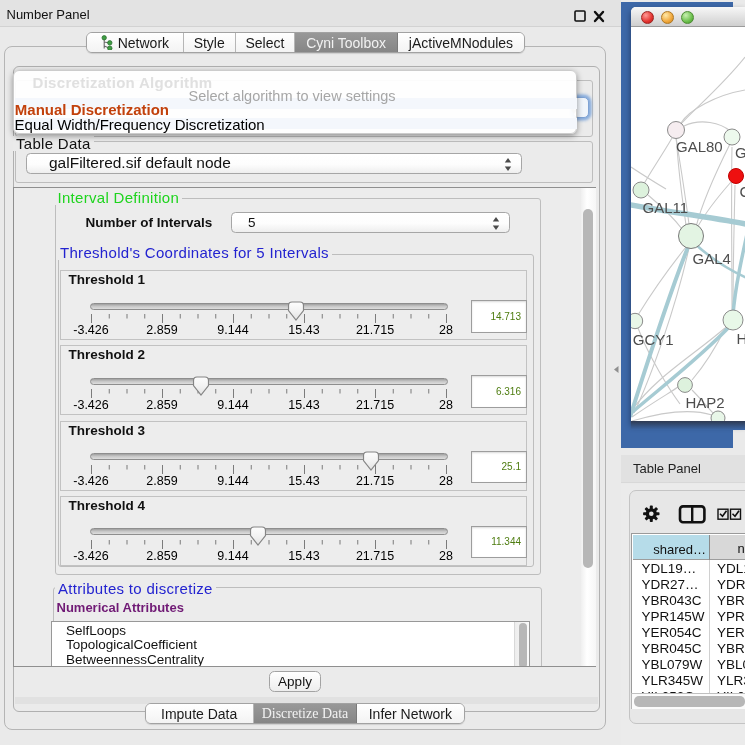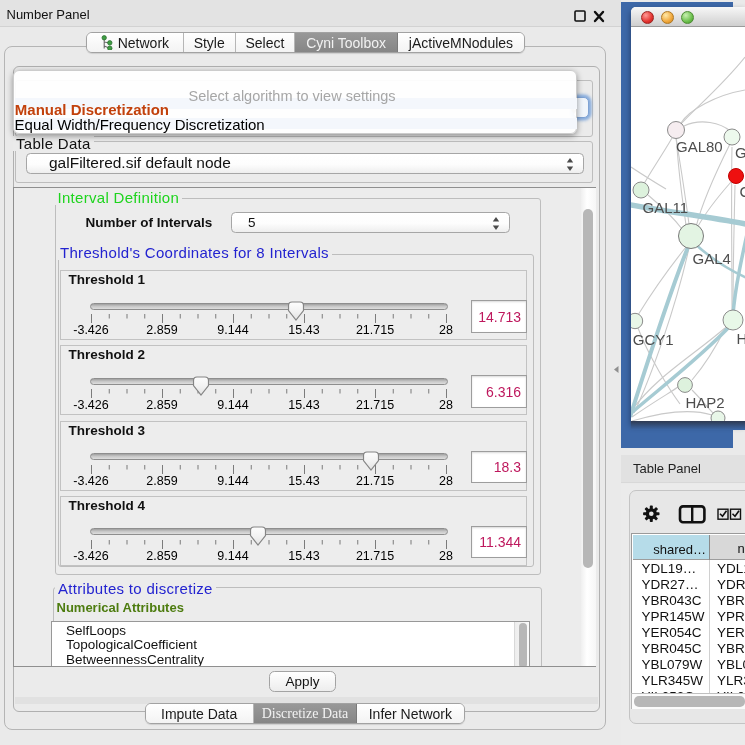--- a/index.html
+++ b/index.html
@@ -8,21 +8,21 @@
 .abs { position:absolute; }
 .seg { display:flex; align-items:center; justify-content:center; font-size:14px; color:#1a1a1a; background:linear-gradient(180deg,#ffffff,#f3f3f3); border-right:1px solid #b6b6b6; height:100%; }
 .seg.sel { background:linear-gradient(180deg,#989898,#868686); color:#f2f2f2; border-right:1px solid #7a7a7a; }
 .tabbar { display:flex; border:1px solid #a2a2a2; border-radius:6px; overflow:hidden; box-shadow:0 1px 1px rgba(0,0,0,0.12); }
 .group { position:absolute; border:1px solid #bdbdbd; border-radius:3px; }
 .gtitle { position:absolute; font-size:15px; line-height:15px; letter-spacing:0.3px; background:#ececec; padding:0 3px; white-space:nowrap; }
 .combo { position:absolute; background:linear-gradient(180deg,#ffffff 0%,#fdfdfd 55%,#eeeeee 100%); border:1px solid #a6a6a6; border-radius:4.5px; color:#111; }
 .tbox { position:absolute; left:45.5px; width:467px; height:70px; border:1px solid #c2c2c2; background:#ededed; }
 .tlabel { position:absolute; left:8px; top:2px; font-size:13.5px; line-height:13.5px; font-weight:bold; color:#111; }
 .track { position:absolute; left:29.5px; top:31.5px; width:358px; height:7px; border-radius:4px; border:1px solid #8e8e8e; background:linear-gradient(180deg,#9f9f9f 0%,#c6c6c6 45%,#dedede 100%); }
-.tfield { position:absolute; left:410.5px; top:29px; width:55.5px; height:32.5px; background:#fff; border:1px solid #9d9d9d; box-shadow:inset 0 1px 2px rgba(0,0,0,0.15); font-size:14px; line-height:14px; color:#be185d; text-align:right; padding:8.5px 4.5px 0 0; }
+.tfield { position:absolute; left:410.5px; top:29px; width:55.5px; height:32.5px; background:#fff; border:1px solid #9d9d9d; box-shadow:inset 0 1px 2px rgba(0,0,0,0.15); font-size:10px; line-height:14px; color:#4d7c0f; text-align:right; padding:8.5px 4.5px 0 0; }
 .ticklabel { position:absolute; top:53px; font-size:12.5px; line-height:12.5px; color:#000; transform:translateX(-50%); }
 .thumb { position:absolute; top:29.5px; transform:translateX(-50%); }
 .btn { position:absolute; display:flex; align-items:center; justify-content:center; background:linear-gradient(180deg,#ffffff,#ededed); border:1px solid #a3a3a3; border-radius:5.5px; font-size:13.5px; color:#111; }
 .vthumb { position:absolute; background:#b7b7b7; border-radius:5px; }
 .light { position:absolute; top:4px; width:13px; height:13px; border-radius:50%; }
 .trow { position:absolute; left:0; width:200px; font-size:13.5px; line-height:15px; color:#111; }
 </style>
 </head>
 <body>
 <div id="root">
@@ -52,21 +52,21 @@
 
   <div class="group" style="left:15px; top:80px; width:578px; height:57px; background:#ebebeb;"></div>
   <div class="abs" style="left:573px; top:97px; width:16px; height:21px; border-radius:5px; background:#f0f5fb; box-shadow:0 0 3px 2.5px rgba(100,150,215,0.75); border:1px solid #7fa3d4;"></div>
   <svg class="abs" style="left:570px; top:101px;" width="8" height="13" viewBox="0 0 8 13">
       <path d="M4 0 L7.2 4.4 H0.8 Z" fill="#8a8a8a"></path>
       <path d="M4 13 L0.8 8.6 H7.2 Z" fill="#8a8a8a"></path>
     </svg>
 
   <div class="group" style="left:15px; top:141px; width:578px; height:42px;"></div>
   <div class="gtitle" style="left:13px; top:136px; color:#111; background:#ebebeb;">Table Data</div>
-  <div class="combo" style="left:26px; top:152.5px; width:558px; height:21px;padding-left:48px;">
+  <div class="combo" style="left:26px; top:152.5px; width:496px; height:21px;padding-left:48px;">
     <span style="position:absolute; left:22px; top:1.5px; font-size:15.5px; line-height:15.5px;">galFiltered.sif default node</span>
     <svg style="position:absolute; right:9px; top:4px;" width="8" height="13" viewBox="0 0 8 13">
         <path d="M4 0 L7.2 4.4 H0.8 Z" fill="#4a4a4a"></path>
         <path d="M4 13 L0.8 8.6 H7.2 Z" fill="#4a4a4a"></path>
       </svg>
   </div>
 
   <div class="abs" style="left:13px; top:187px; width:583px; height:480px; border:1px solid #8f8f8f; background:#ececec; overflow:hidden;">
     <div style="position:absolute; left:0; top:0; width:567px; height:480px;">
       <div class="group" style="left:40.5px; top:9.5px; width:486px; height:377px;"></div>
@@ -75,21 +75,21 @@
       <div class="abs" style="left:71.5px; top:28px; font-size:13.5px; line-height:13.5px; font-weight:bold; color:#111;">Number of Intervals</div>
       <div class="combo" style="left:217px; top:24px; width:279px; height:21px;">
         <span style="position:absolute; left:16px; top:3px; font-size:13.5px; line-height:13.5px;">5</span>
         <svg style="position:absolute; right:9px; top:4px;" width="8" height="13" viewBox="0 0 8 13">
             <path d="M4 0 L7.2 4.4 H0.8 Z" fill="#4a4a4a"></path>
             <path d="M4 13 L0.8 8.6 H7.2 Z" fill="#4a4a4a"></path>
           </svg>
       </div>
 
       <div class="group" style="left:43.5px; top:65.5px; width:476px; height:313px;"></div>
-      <div class="gtitle" style="left:43px; top:56.5px; color:#2323d0;">Threshold's Coordinates for 8 Intervals</div>
+      <div class="gtitle" style="left:43px; top:56.5px; color:#2323d0;">Threshold's Coordinates for 5 Intervals</div>
 
 <div class="tbox" style="top:82px;">
   <div class="tlabel">Threshold 1</div>
   <div class="track"></div>
   <svg style="position:absolute;left:0;top:0;" width="466" height="68" viewBox="0 0 466 68">
             <rect x="30.00" y="43" width="1" height="9" fill="#7b7b7b"></rect>
             <rect x="47.75" y="43" width="1" height="4.5" fill="#7b7b7b"></rect>
             <rect x="65.50" y="43" width="1" height="4.5" fill="#7b7b7b"></rect>
             <rect x="83.25" y="43" width="1" height="4.5" fill="#7b7b7b"></rect>
             <rect x="101.00" y="43" width="1" height="9" fill="#7b7b7b"></rect>
@@ -207,21 +207,21 @@
   <svg class="thumb" style="left:310.9px;" width="17" height="20" viewBox="0 0 17 20">
     <defs>
               <linearGradient id="thg3" x1="0" y1="0" x2="0" y2="1">
                 <stop offset="0" stop-color="#fdfdfd"></stop>
                 <stop offset="0.55" stop-color="#f1f1f1"></stop>
                 <stop offset="1" stop-color="#e2e2e2"></stop>
               </linearGradient>
             </defs>
     <path d="M1 4.5 Q1 1 4.5 1 L12.5 1 Q16 1 16 4.5 L16 9.5 L8.5 19 L1 9.5 Z" fill="url(#thg3)" stroke="#858585" stroke-width="1.2"></path>
   </svg>
-  <div class="tfield">18.3</div>
+  <div class="tfield">25.1</div>
 </div>
 <div class="tbox" style="top:307.5px;">
   <div class="tlabel">Threshold 4</div>
   <div class="track"></div>
   <svg style="position:absolute;left:0;top:0;" width="466" height="68" viewBox="0 0 466 68">
             <rect x="30.00" y="43" width="1" height="9" fill="#7b7b7b"></rect>
             <rect x="47.75" y="43" width="1" height="4.5" fill="#7b7b7b"></rect>
             <rect x="65.50" y="43" width="1" height="4.5" fill="#7b7b7b"></rect>
             <rect x="83.25" y="43" width="1" height="4.5" fill="#7b7b7b"></rect>
             <rect x="101.00" y="43" width="1" height="9" fill="#7b7b7b"></rect>
@@ -256,42 +256,43 @@
                 <stop offset="1" stop-color="#e2e2e2"></stop>
               </linearGradient>
             </defs>
     <path d="M1 4.5 Q1 1 4.5 1 L12.5 1 Q16 1 16 4.5 L16 9.5 L8.5 19 L1 9.5 Z" fill="url(#thg4)" stroke="#858585" stroke-width="1.2"></path>
   </svg>
   <div class="tfield">11.344</div>
 </div>
 
       <div class="group" style="left:39px; top:398.5px; width:489px; height:110px;"></div>
       <div class="gtitle" style="left:41px; top:393px; color:#2323d0;">Attributes to discretize</div>
-      <div class="abs" style="left:42.5px; top:412.5px; font-size:13px; line-height:13px; font-weight:bold; color:#4d7c0f;">Numerical Attributes</div>
+      <div class="abs" style="left:42.5px; top:412.5px; font-size:13px; line-height:13px; font-weight:bold; color:#701a75;">Numerical Attributes</div>
       <div class="abs" style="left:37px; top:433px; width:478.5px; height:62px; background:#fff; border:1px solid #989898; font-size:13.5px; color:#111; overflow:hidden;">
         <div style="padding:1.5px 0 0 14px; line-height:14.5px; margin-top:0;">SelfLoops<br>TopologicalCoefficient<br>BetweennessCentrality</div>
         <div style="position:absolute; right:0; top:0; width:14.5px; height:62px; background:linear-gradient(90deg,#ededed,#fbfbfb); border-left:1px solid #d8d8d8;"></div>
         <div class="vthumb" style="right:1.5px; top:0.5px; width:8.5px; height:45px;"></div>
       </div>
     </div>
   </div>
   <div class="abs" style="left:580.5px; top:188px; width:15px; height:478px; background:linear-gradient(90deg,#efefef,#ffffff 40%,#f6f6f6);"></div>
   <div class="abs vthumb" style="left:582.5px; top:209px; width:10.5px; height:359px;"></div>
 
   <div class="abs" style="left:13px; top:70px; width:564px; height:64px; background:rgba(255,255,255,0.94); border:1px solid #cccccc; border-radius:6px; box-shadow:0 2px 6px rgba(0,0,0,0.4);">
     <div style="position:absolute; left:1px; top:27px; width:562px; height:10.5px; background:#f4f7fc;"></div>
     <div style="position:absolute; left:1px; top:47px; width:562px; height:10.5px; background:#f4f7fc;"></div>
+    <div style="position:absolute; left:18.5px; top:3.7px; font-size:15px; line-height:15px; letter-spacing:0.3px; font-weight:bold; color:#e0e0e0;">Discretization Algorithm</div>
     <div style="position:absolute; left:174.5px; top:18.3px; font-size:14.5px; line-height:14.5px; color:#a6a6a6;">Select algorithm to view settings</div>
     <div style="position:absolute; left:0.8px; top:31.2px; font-size:15px; line-height:15px; font-weight:bold; color:#c2410c;">Manual Discretization</div>
     <div style="position:absolute; left:0.6px; top:45.5px; font-size:15px; line-height:15px; color:#000;">Equal Width/Frequency Discretization</div>
   </div>
 
   <div class="abs" style="left:15px; top:697px; width:583px; height:7px; background:#e1e1e1;"></div>
 
-  <div class="btn" style="left:269px; top:671px; width:67px; height:21px;">Apply</div>
+  <div class="btn" style="left:269px; top:671px; width:52px; height:21px;">Apply</div>
 
   <div class="abs tabbar" style="left:144.5px; top:703px; width:320px; height:21px;">
     <div class="seg" style="width:109px;text-align:right;">Impute Data</div>
     <div class="seg sel" style="width:104px;font-family:Liberation Serif, serif;">Discretize Data</div>
     <div class="seg" style="width:107px; border-right:none;">Infer Network</div>
   </div>
 
   <svg class="abs" style="left:612px; top:365px;" width="8" height="9" viewBox="0 0 8 9">
       <path d="M6.5 1 L2 4.5 L6.5 8 Z" fill="#8f8f8f"></path>
     </svg>

